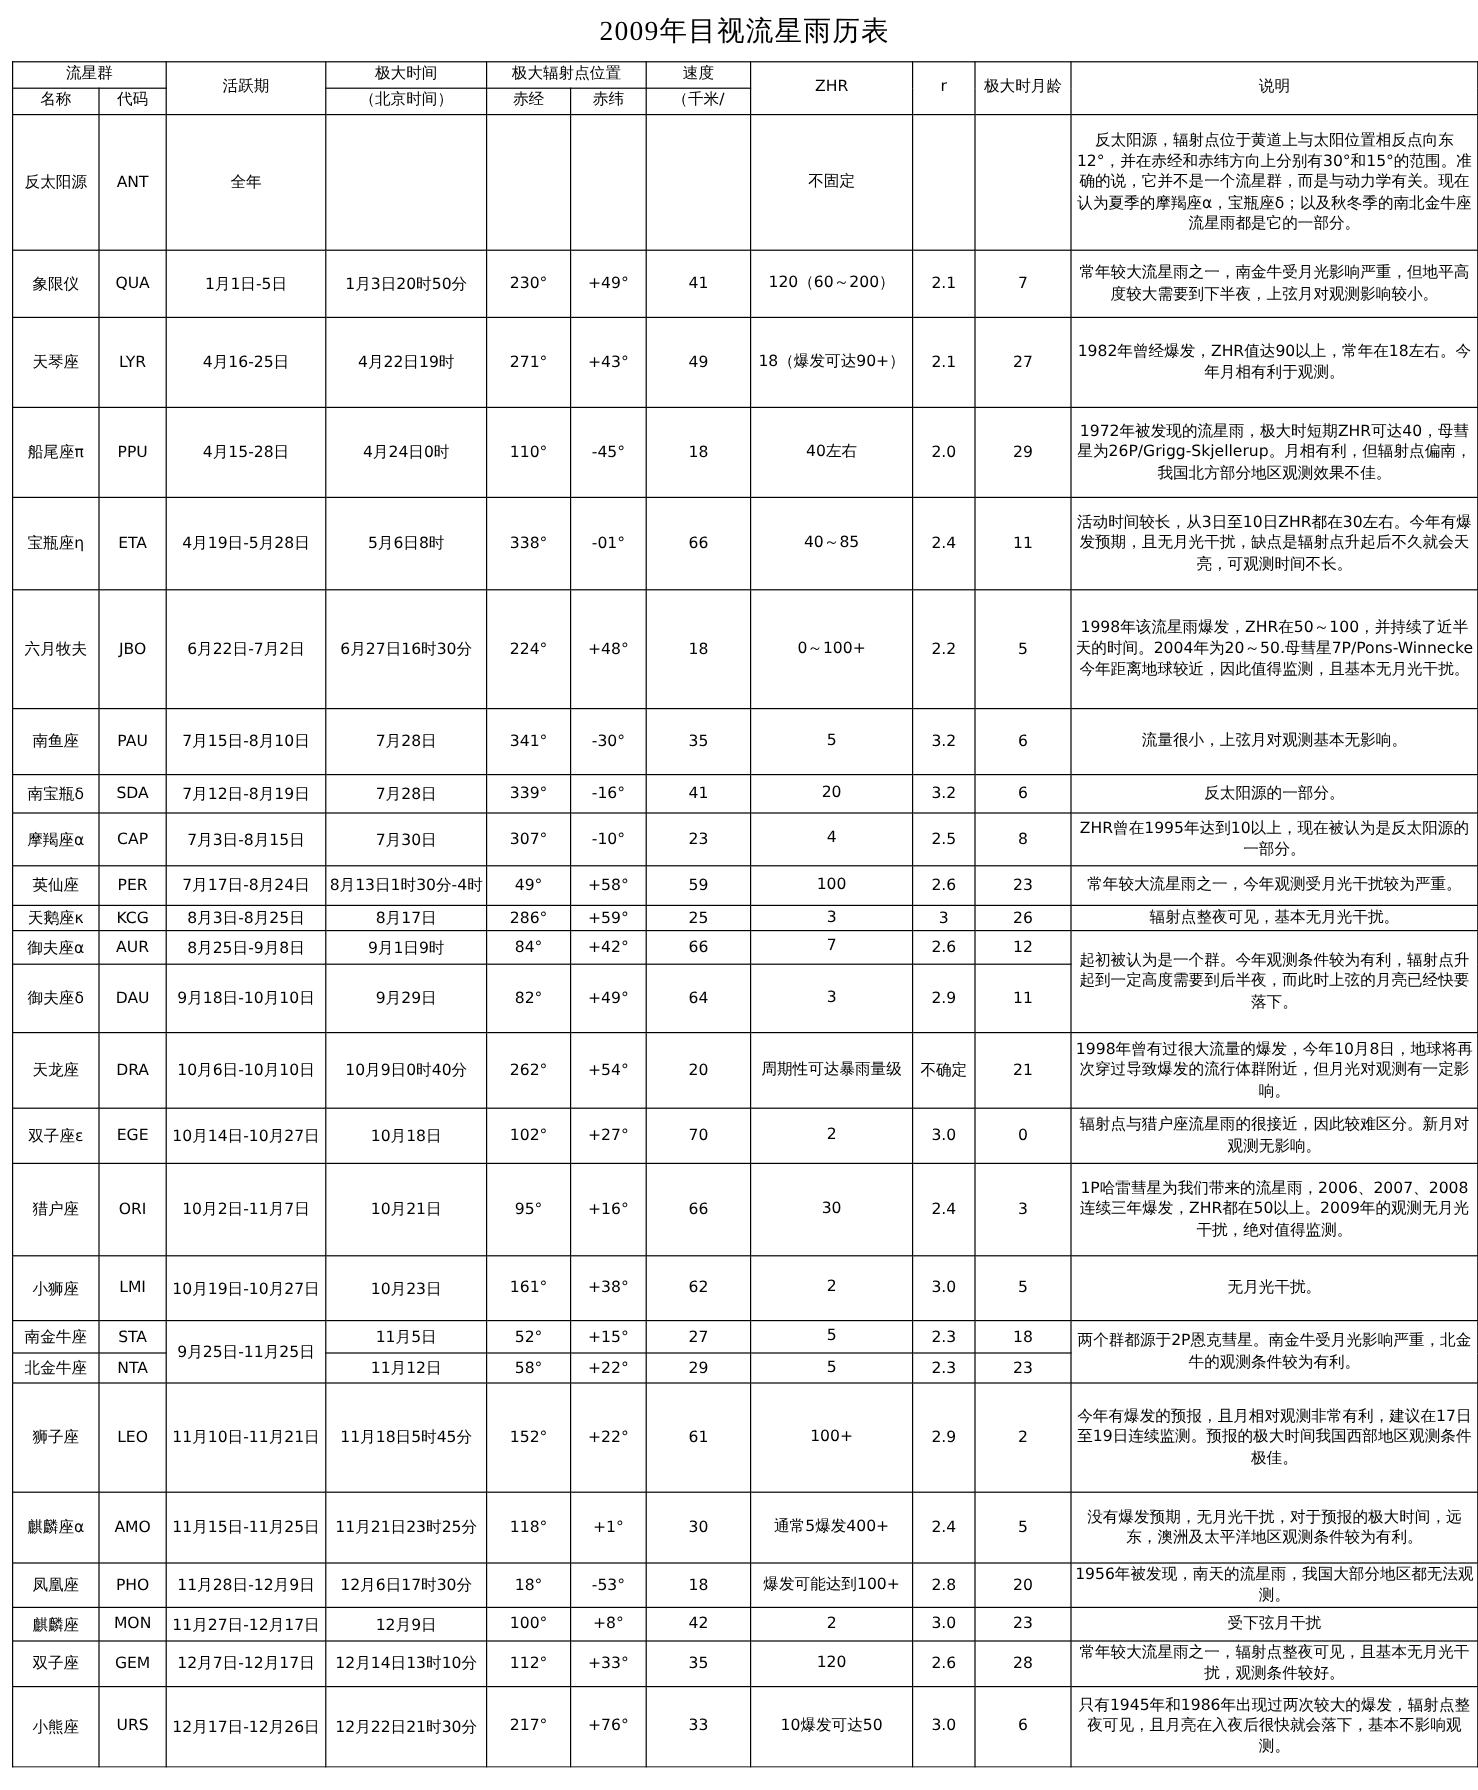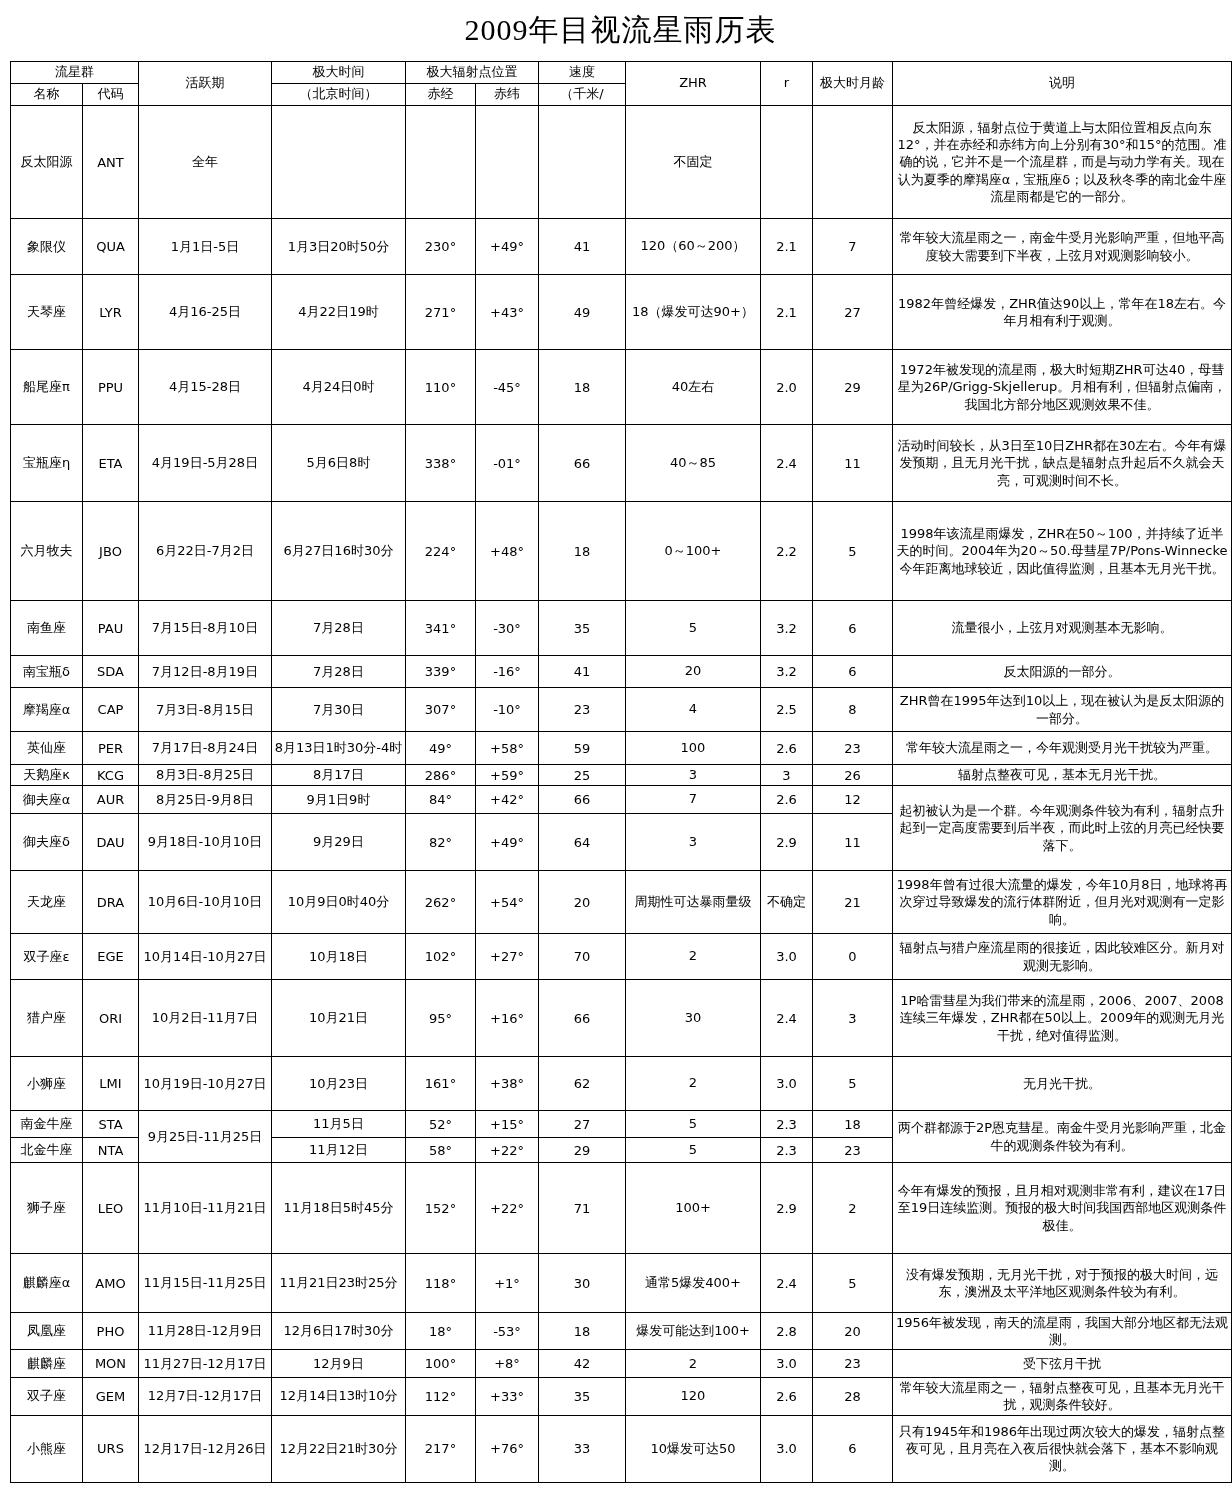--- a/index.html
+++ b/index.html
@@ -2,21 +2,21 @@
 <html><head>
 <meta charset="utf-8">
 <style>
   html,body { margin:0; padding:0; background:#fff; color:#000; }
   body { width:1232px; font-family:"DejaVu Sans","Liberation Sans",sans-serif; }
   .page { padding:6px 0 0 10px; }
   .title {
     width:1221px;
     text-align:center;
     font-family:"Liberation Serif","DejaVu Serif",serif;
-    font-size:30px;
+    font-size:23px;
     font-weight:normal;
     margin:4px 0 10px 0;
     letter-spacing:1px;
   }
   table.calendar {
     border-collapse:collapse;
     table-layout:fixed;
     width:1221px;
     padding-left:40px;
   }
@@ -324,21 +324,21 @@
           <td class="cell-r">2.3</td>
           <td class="cell-moon">23</td>
         </tr>
         <tr style="height: 91px;">
           <td class="cell-name">狮子座</td>
           <td class="cell-code">LEO</td>
           <td class="cell-period">11月10日-11月21日</td>
           <td class="cell-max">11月18日5时45分</td>
           <td class="cell-ra">152°</td>
           <td class="cell-dec">+22°</td>
-          <td class="cell-speed">71</td>
+          <td class="cell-speed">61</td>
           <td class="cell-zhr">100+</td>
           <td class="cell-r">2.9</td>
           <td class="cell-moon">2</td>
           <td class="cell-notes">今年有爆发的预报，且月相对观测非常有利，建议在17日至19日连续监测。预报的极大时间我国西部地区观测条件极佳。</td>
         </tr>
         <tr style="height: 59px;">
           <td class="cell-name">麒麟座α</td>
           <td class="cell-code">AMO</td>
           <td class="cell-period">11月15日-11月25日</td>
           <td class="cell-max">11月21日23时25分</td>

